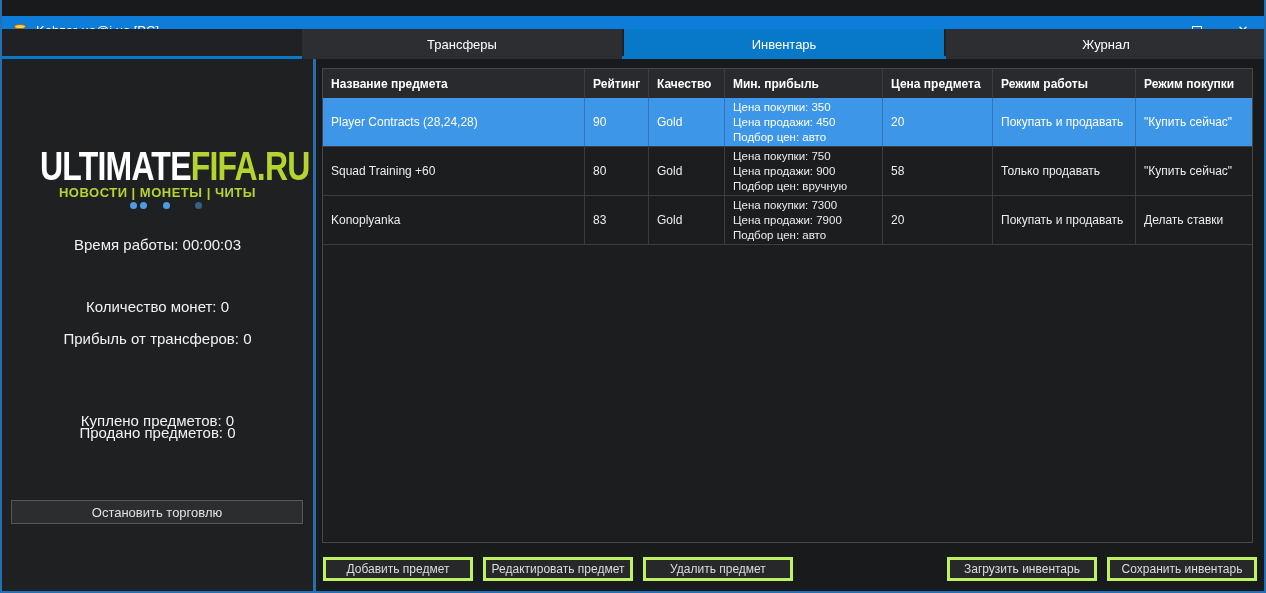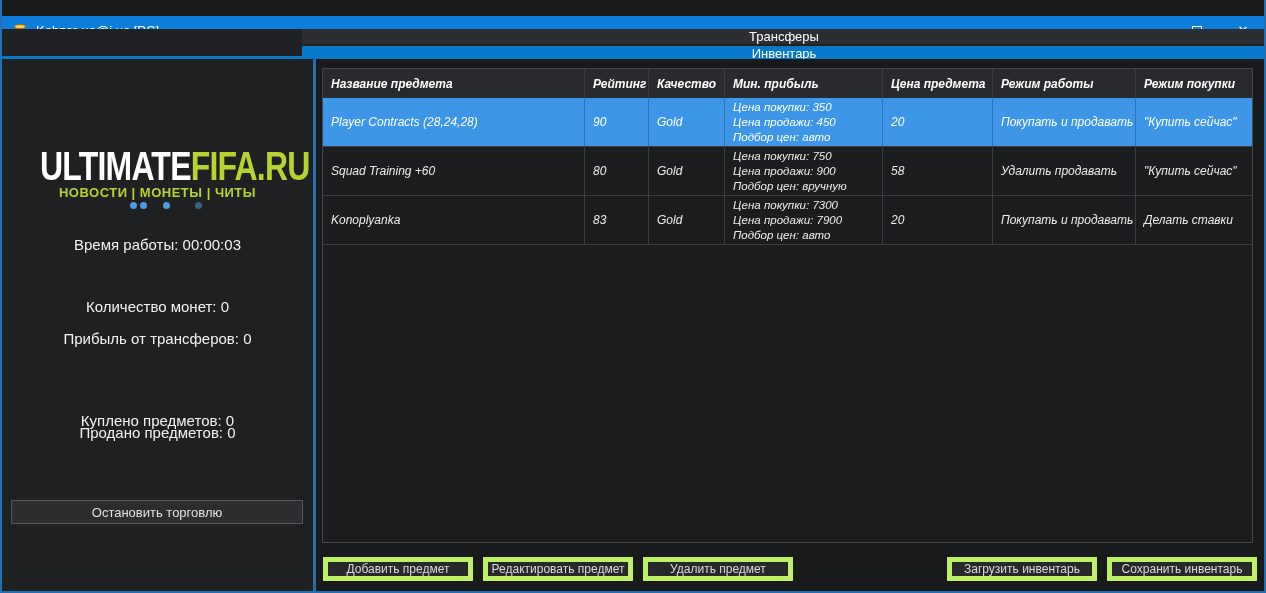--- a/index.html
+++ b/index.html
@@ -25,21 +25,21 @@
   .title-text { font-size:13px; }
   .win-controls { margin-left:auto; display:flex; height:100%; }
   .win-btn { width:46px; height:100%; display:flex; align-items:center; justify-content:center; color:#fff; font-size:13px; }
   .minimize-glyph { width:11px; height:0; border-top:1px solid #fff; display:block; }
   .maximize-glyph { width:10px; height:10px; border:1px solid #fff; display:block; }
   
   .tabstrip {
     position:absolute; top:29px; left:-2px; right:-2px; height:30px;
     background:#1f2124; border-bottom:3px solid #0878c8;
   }
-  .tabs { position:absolute; left:302px; right:0; top:0; bottom:-3px; display:flex; gap:2px;flex-direction:column; }
+  .tabs { position:absolute; left:302px; right:0; top:0; bottom:-3px; display:flex; gap:2px; }
   .tab { flex:1; background:#2c2e32; color:#fff; font-size:13px;
     display:flex; align-items:center; justify-content:center; cursor:default; }
   .tab.active { background:#0878c8; }
   
   .sidebar { position:absolute; left:0; top:59px; width:311px; bottom:0; background:#1e2022; }
   .divider { position:absolute; left:311px; top:59px; width:3px; bottom:0; background:#2a6da8; }
   .logo { position:absolute; top:84px; left:0; width:100%; text-align:center;
     font-size:41px; font-weight:bold; letter-spacing:-1px; white-space:nowrap; }
   .logo .inner { display:inline-block; transform:scaleX(0.78); transform-origin:center; }
   .logo-part1 { color:#ffffff; }
@@ -60,29 +60,29 @@
     background:#2b2d2f; border:1px solid #55585a; color:#e2e2e2; font-size:13px;
     display:flex; align-items:center; justify-content:center; cursor:default; }
   
   .main { position:absolute; left:314px; top:59px; right:0; bottom:0; background:#191a1c; }
   .table { position:absolute; left:6px; top:9px; width:931px; height:475px;
     background:#1b1d1f; border:1px solid #45474a; overflow:hidden; }
   .trow { display:grid; grid-template-columns:262px 64px 76px 158px 110px 143px 1fr; }
   .thead { background:#282a2d; height:29px; }
   .thead .cell { font-weight:bold; color:#fff; font-size:12px; align-items:center; }
   .cell { padding:4px 8px; display:flex; align-items:center; color:#ededed; font-size:12px;
-    border-right:1px solid #3b3d40; overflow:hidden; white-space:nowrap;font-style:italic; }
+    border-right:1px solid #3b3d40; overflow:hidden; white-space:nowrap; }
   .cell:last-child { border-right:none; }
   .tbody-row { height:49px; border-bottom:1px solid #3b3d40; }
   .tbody-row.selected { background:#3e96e8; }
   .tbody-row.selected .cell { color:#fff; border-right-color:rgba(0,0,0,0.22);text-align:right; }
   .price-cell { flex-direction:column; align-items:flex-start; justify-content:center; line-height:15px; font-size:11.5px; }
   
   .action-btn { position:absolute; top:498px; height:24px; width:150px;
-    background:#26282a; border:5px solid #bef264; color:#dcdcdc; font-size:12px;
+    background:#26282a; border:3px solid #bef264; color:#dcdcdc; font-size:12px;
     display:flex; align-items:center; justify-content:center; cursor:default; }
   .btn-add { left:7px; } .btn-edit { left:167px; } .btn-del { left:327px; }
   .btn-load { left:631px; } .btn-save { left:791px; }
 </style>
 </head>
 <body>
 
 <div class="window">
 
   <div class="titlebar">
@@ -172,21 +172,21 @@
       <div class="trow tbody-row">
         <div class="cell">Squad Training +60</div>
         <div class="cell">80</div>
         <div class="cell">Gold</div>
         <div class="cell price-cell">
           <span>Цена покупки: 750</span>
           <span>Цена продажи: 900</span>
           <span>Подбор цен: вручную</span>
         </div>
         <div class="cell">58</div>
-        <div class="cell">Удалить продавать</div>
+        <div class="cell">Только продавать</div>
         <div class="cell">"Купить сейчас"</div>
       </div>
 
       <div class="trow tbody-row">
         <div class="cell">Konoplyanka</div>
         <div class="cell">83</div>
         <div class="cell">Gold</div>
         <div class="cell price-cell">
           <span>Цена покупки: 7300</span>
           <span>Цена продажи: 7900</span>

